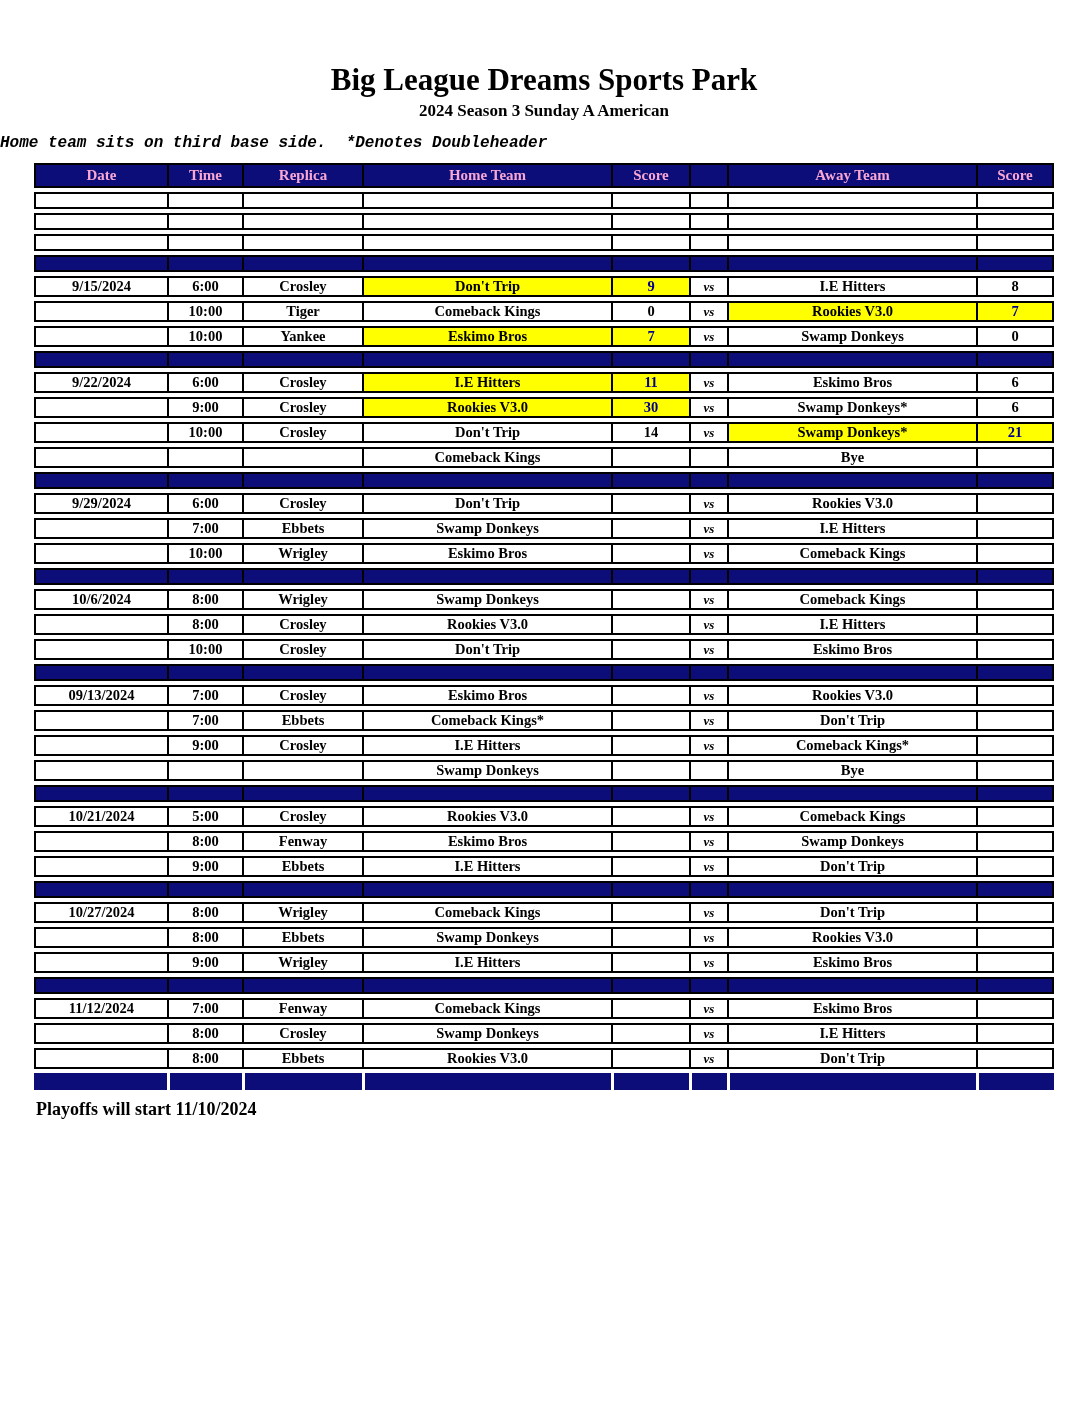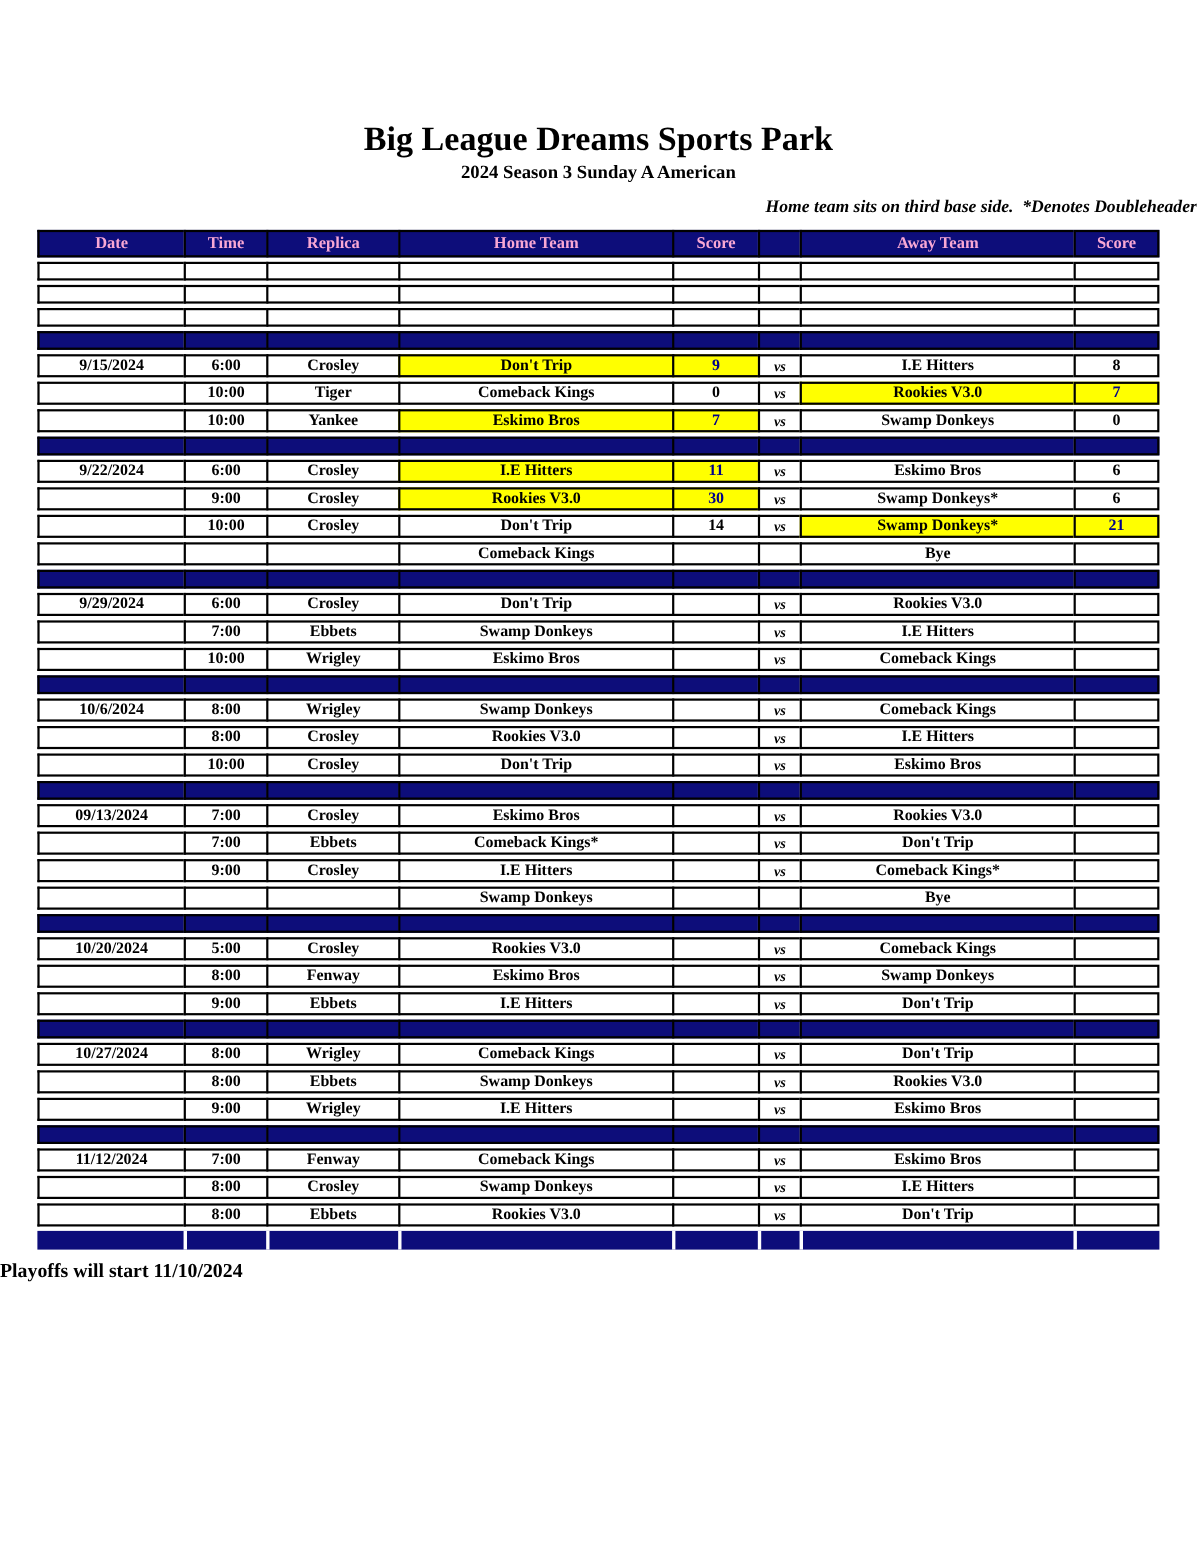--- a/index.html
+++ b/index.html
@@ -10,30 +10,30 @@
   }
   * { box-sizing: border-box; margin: 0; padding: 0; }
   html, body { background: #ffffff; }
   body {
     width: 1088px; height: 1408px;
     font-family: "Liberation Serif", serif;
     color: #000;
     position: relative;
     overflow: hidden;
   }
-  .page { padding-top: 108px; }
+  .page { padding-top: 62px; }
   .title {
     text-align: center; font-size: 31px; font-weight: bold;
   }
   .subtitle {
     text-align: center; font-size: 17px; font-weight: bold; margin-top: 3px;
   }
   .note {
-    text-align: right; font-size: 16px; font-weight: bold; font-style: italic;
-    margin-top: 13px; margin-bottom: 7px; white-space: pre-wrap;
+    text-align: left; font-size: 16px; font-weight: bold; font-style: italic;
+    margin-top: 13px; margin-bottom: 7px; white-space: pre-wrap; font-family: Liberation Mono, monospace;
   }
   table.schedule {
     margin-left: 34px; width: 1020px;
     table-layout: fixed;
     border-collapse: separate;
     border-spacing: 0 4px;
   }
   .schedule th, .schedule td {
     height: 17px; line-height: 17px;
     text-align: center; vertical-align: middle;
@@ -54,21 +54,21 @@
     background: var(--navy);
     border-top: none; border-bottom: none;
     border-left: 3px solid #ffffff;
   }
   .schedule td.sep-final:first-child { border-left: none; }
   .schedule td.sep-final:last-child { border-right: none; }
   .schedule td.hl { background: var(--yellow); }
   .schedule td.hl-score { color: var(--hl-score); }
   .schedule td.vs { font-style: italic; font-size: 13px; }
   .footer {
-    margin-top: 5px;
+    margin-left: 36px; margin-top: 5px;
     font-weight: bold; font-size: 18px;
   }
 </style>
 </head>
 <body>
 
 <div class="page">
   <div class="title">Big League Dreams Sports Park</div>
   <div class="subtitle">2024 Season 3 Sunday A American</div>
   <div class="note">Home team sits on third base side.  *Denotes Doubleheader</div>
@@ -351,21 +351,21 @@
           <td class="sep"></td>
           <td class="sep"></td>
           <td class="sep"></td>
           <td class="sep"></td>
           <td class="sep"></td>
           <td class="sep"></td>
           <td class="sep"></td>
           <td class="sep"></td>
         </tr>
         <tr>
-          <td>10/20/2024</td>
+          <td>10/21/2024</td>
           <td>5:00</td>
           <td>Crosley</td>
           <td>Rookies V3.0</td>
           <td></td>
           <td class="vs">vs</td>
           <td>Comeback Kings</td>
           <td></td>
         </tr>
         <tr>
           <td></td>

